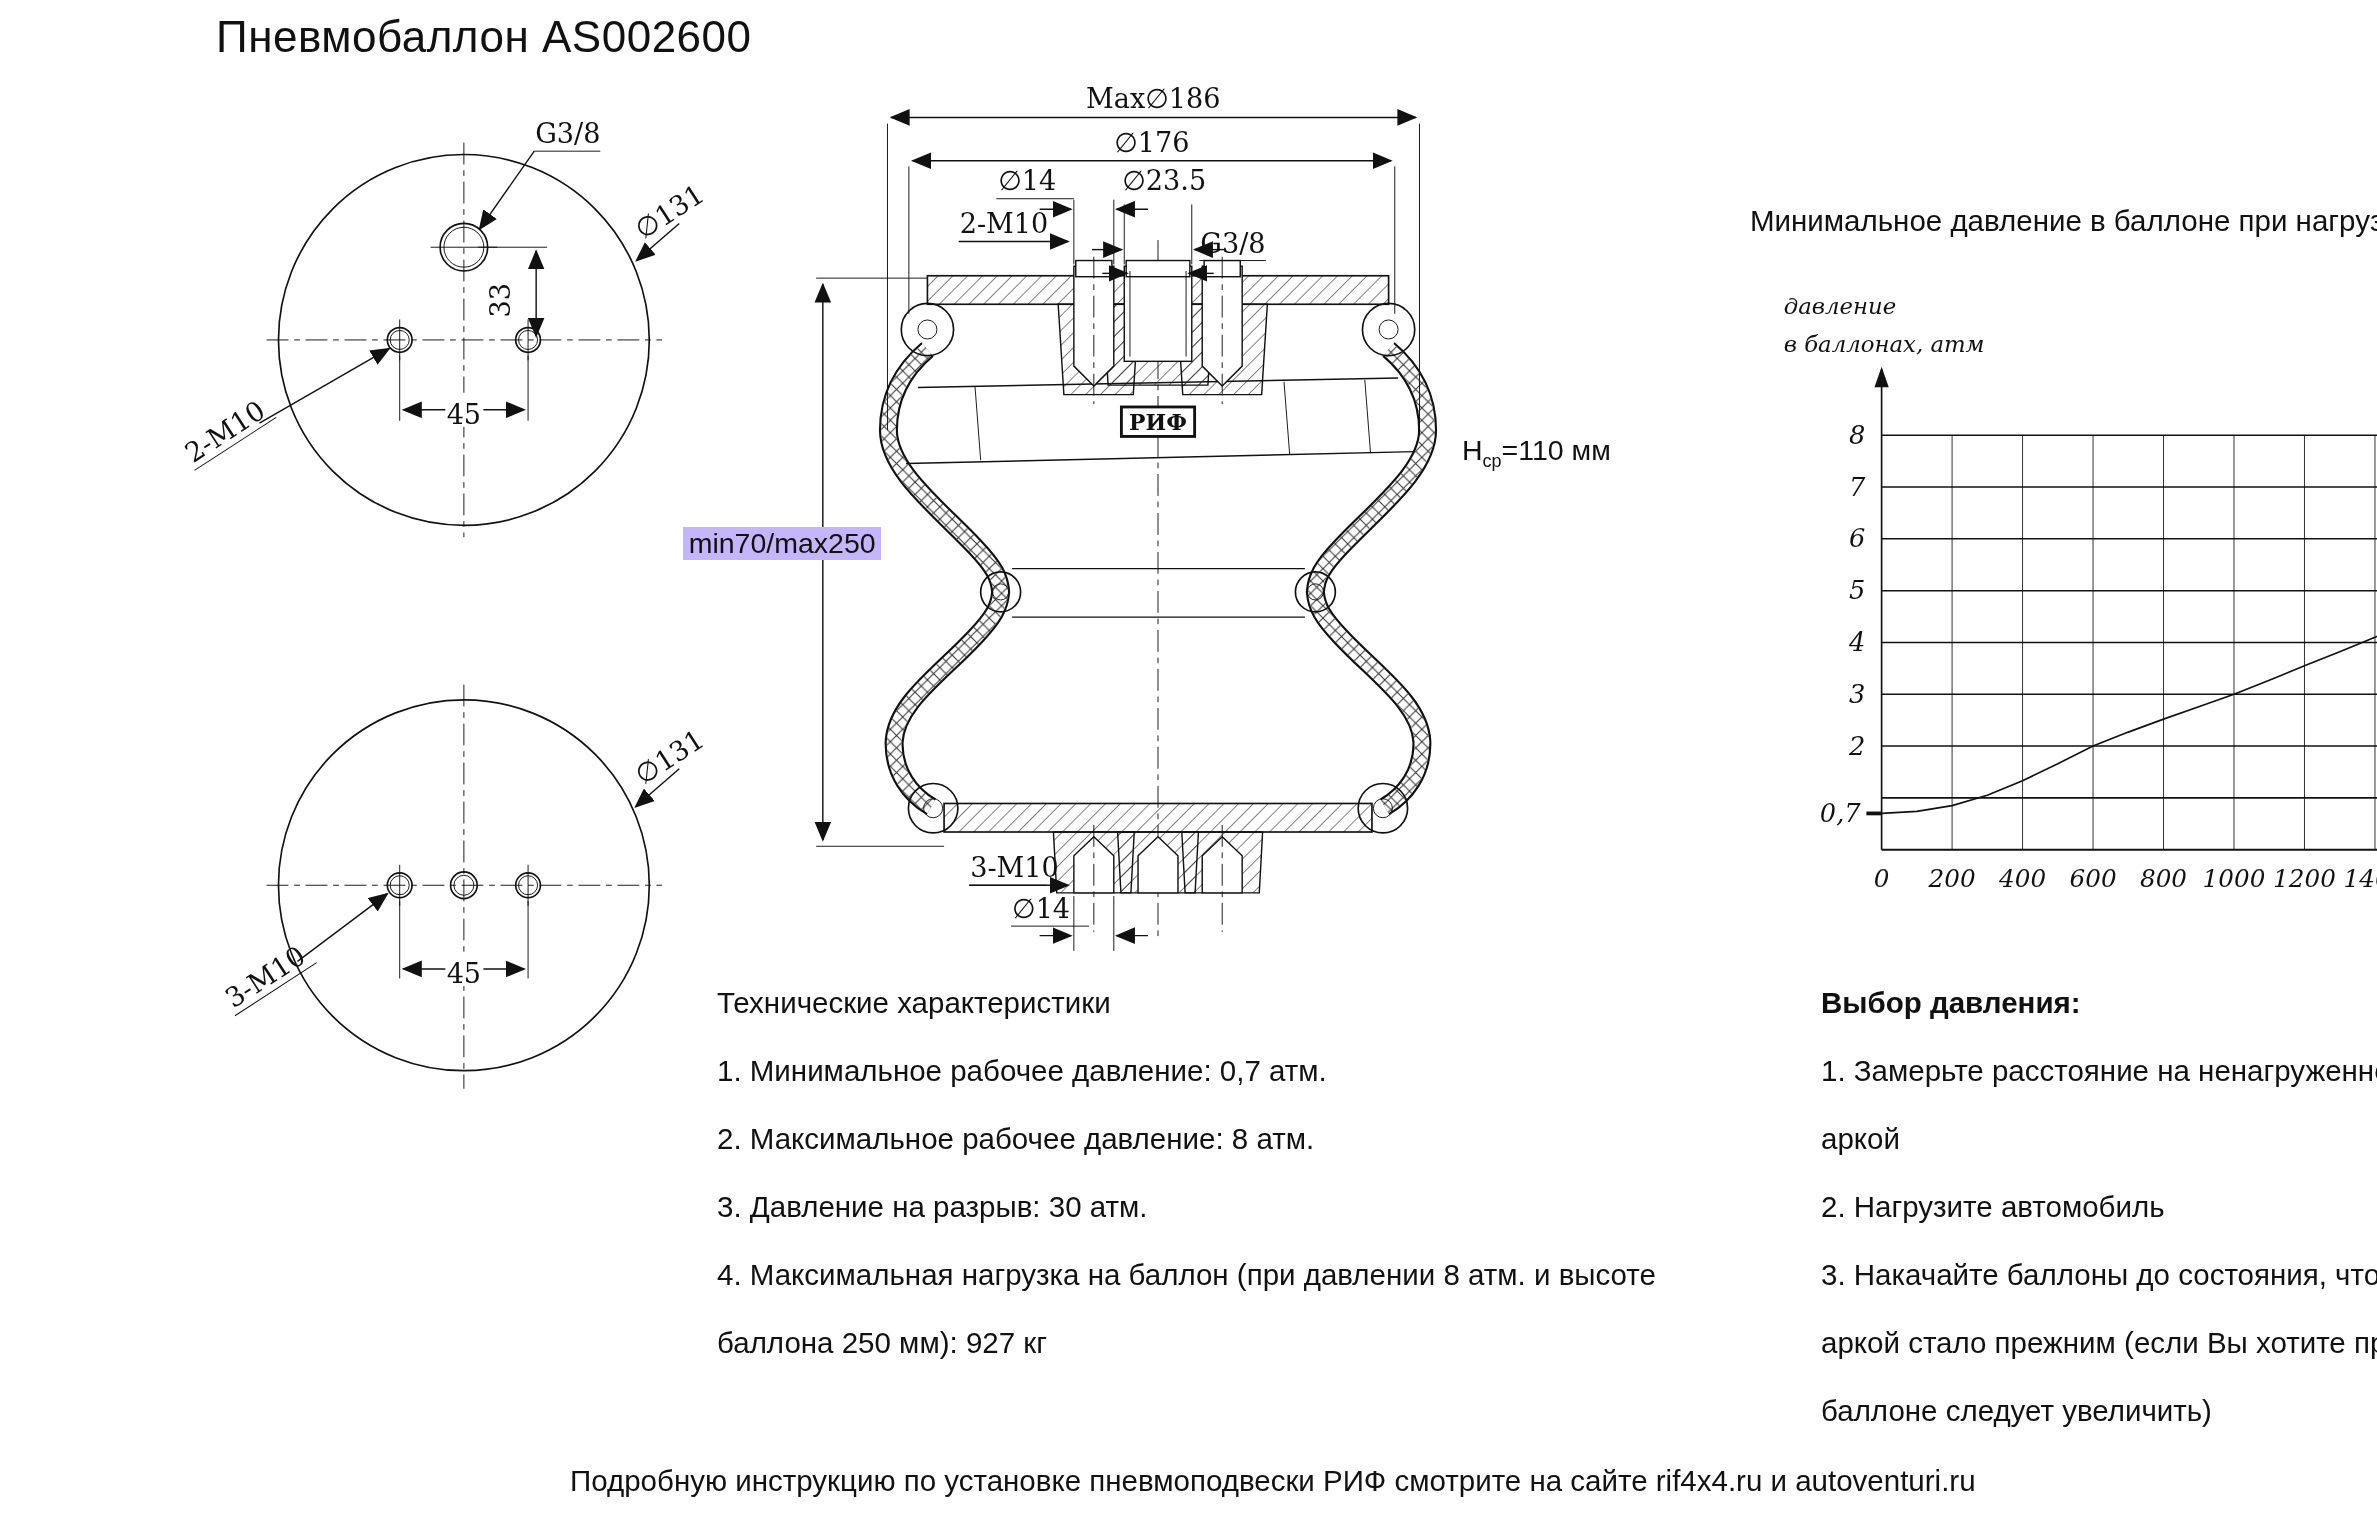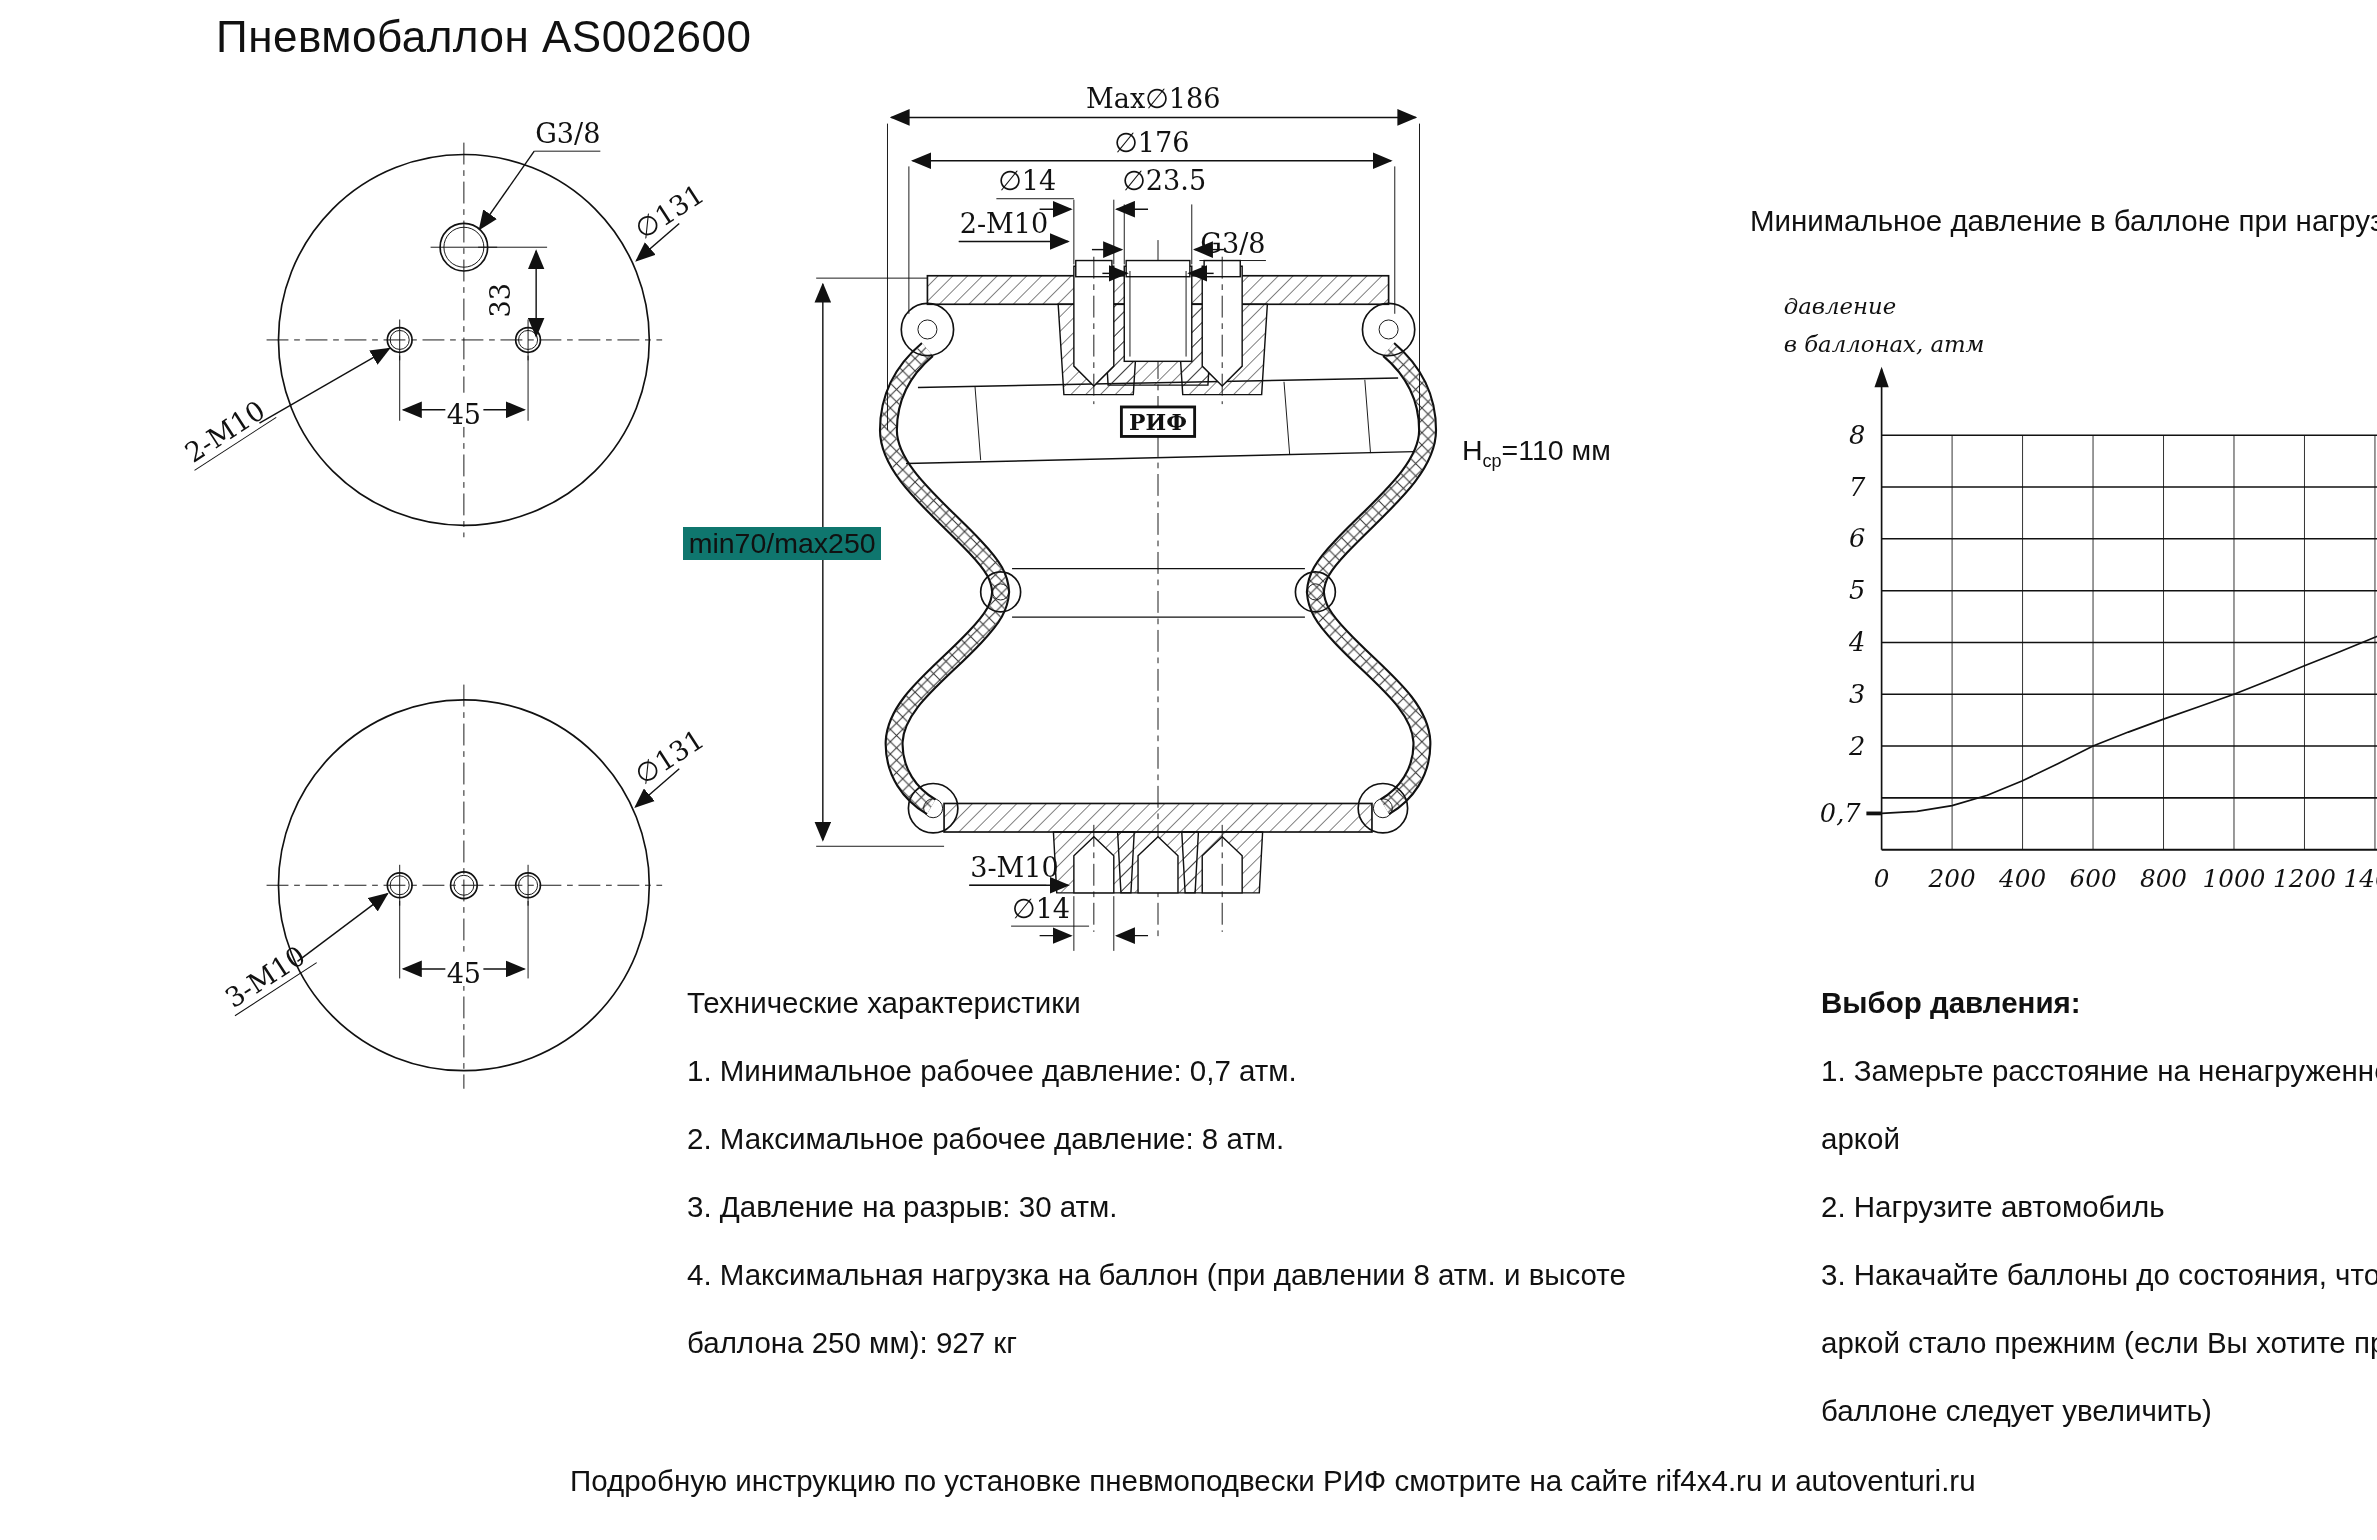--- a/index.html
+++ b/index.html
@@ -3,25 +3,25 @@
 <meta charset="utf-8">
 <style>
   html,body{margin:0;padding:0}
   body{
     width:3209px;height:1541px;position:relative;background:#fff;color:#111;
     font-family:"Liberation Sans",sans-serif;overflow:hidden;
   }
   .abs{position:absolute}
   #page-title{left:216px;top:12px;font-size:44px;letter-spacing:0.5px}
   #chart-title{left:1750px;top:204px;font-size:29.5px;white-space:nowrap}
-  #specs{left:687px;top:969px;width:980px;font-size:29.5px;line-height:68px}
+  #specs{left:717px;top:969px;width:980px;font-size:29.5px;line-height:68px}
   #pressure{left:1821px;top:969px;width:1122px;font-size:29.5px;line-height:68px}
   #pressure .bold{font-weight:bold}
   #footer{left:570px;top:1464px;font-size:29.5px;white-space:nowrap}
-  #minmax-label{left:683px;top:527px;font-size:28.5px;background:#0f766e;padding:0 5.7px;white-space:nowrap}
+  #minmax-label{left:683px;top:527px;font-size:28.5px;background:#c4b5fd;padding:0 5.7px;white-space:nowrap}
   #havg-label{left:1462px;top:434px;font-size:28.5px;white-space:nowrap}
   #havg-label sub{font-size:18px}
   svg{position:absolute;left:0;top:0}
   svg text{fill:#111}
   .dimtext{font-family:"DejaVu Serif",serif;font-size:57px}
   .it{font-family:"DejaVu Serif",serif;font-style:italic}
   .outline{fill:none;stroke:#111;stroke-width:3.5px}
   .thin{fill:none;stroke:#111;stroke-width:2px}
   .dim{fill:none;stroke:#111;stroke-width:3px}
   .cl{fill:none;stroke:#111;stroke-width:2px;stroke-dasharray:46 12 12 12}

